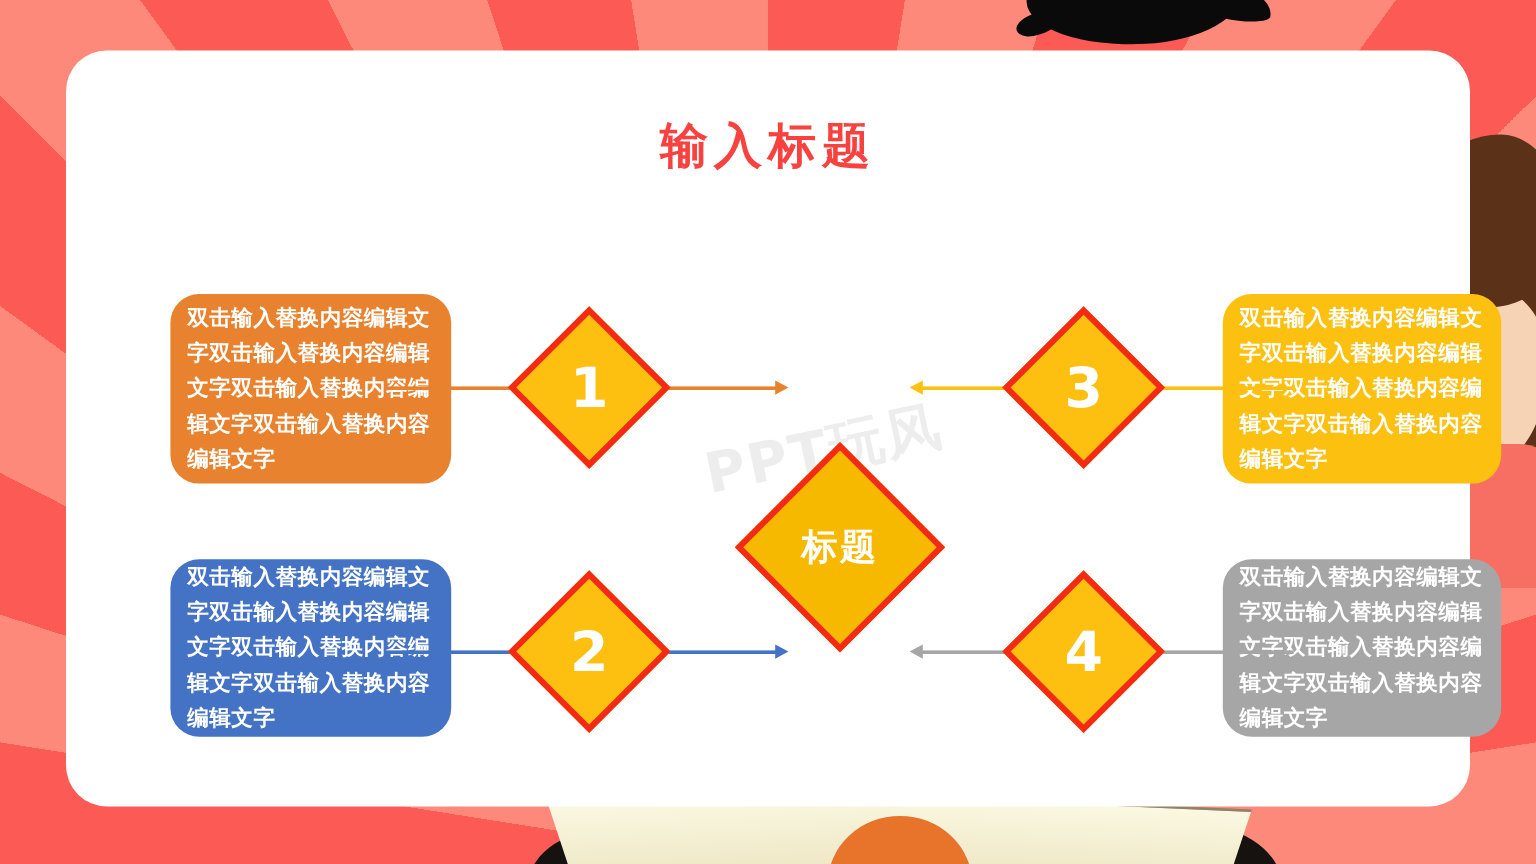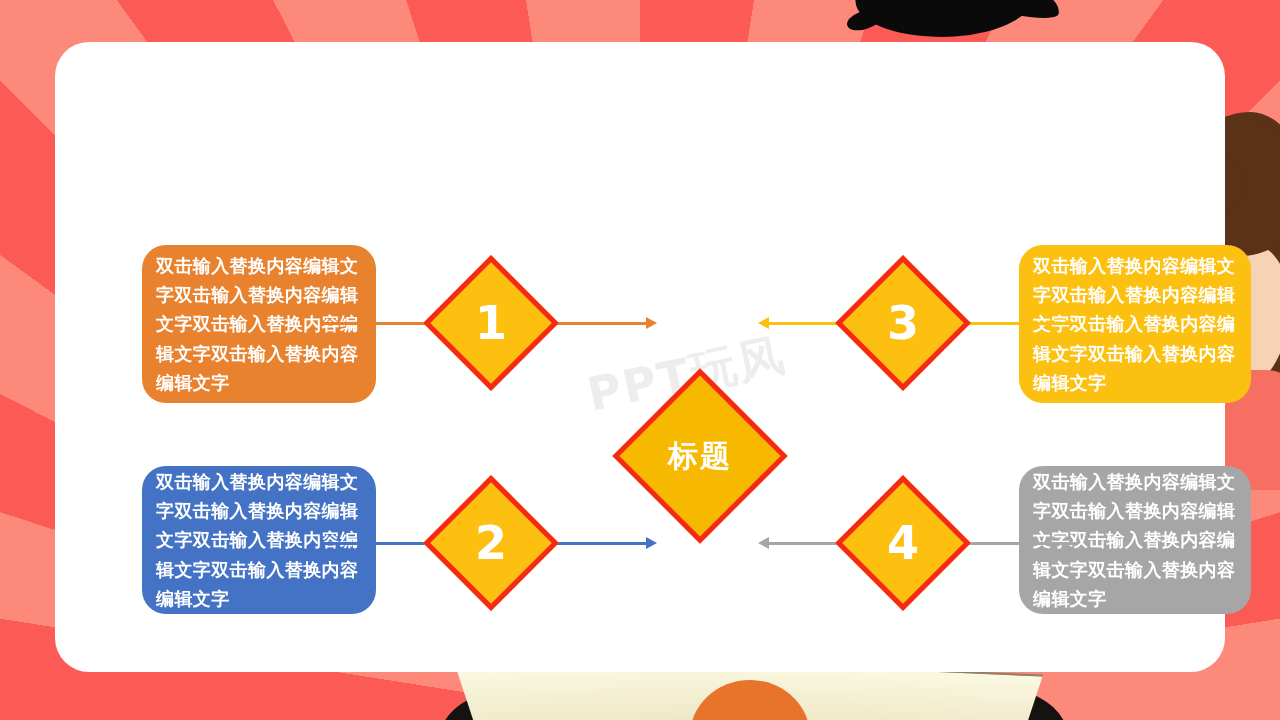--- a/index.html
+++ b/index.html
@@ -300,20 +300,21 @@
   <div class="deco-book">
     <div class="shadow-l"></div>
     <div class="shadow-r"></div>
     <div class="page-l"></div>
     <div class="page-r"></div>
     <div class="spine"></div>
   </div>
 
   <div class="card">
 
+    <div class="slide-title">输入标题</div>
 
     <div class="watermark">PPT玩风</div>
 
     <div class="textbox tb-1">
       <span>双击输入替换内容编辑文字双击输入替换内容编辑文字双击输入替换内容编辑文字双击输入替换内容编辑文字</span>
     </div>
 
     <div class="textbox tb-2">
       <span>双击输入替换内容编辑文字双击输入替换内容编辑文字双击输入替换内容编辑文字双击输入替换内容编辑文字</span>
     </div>

